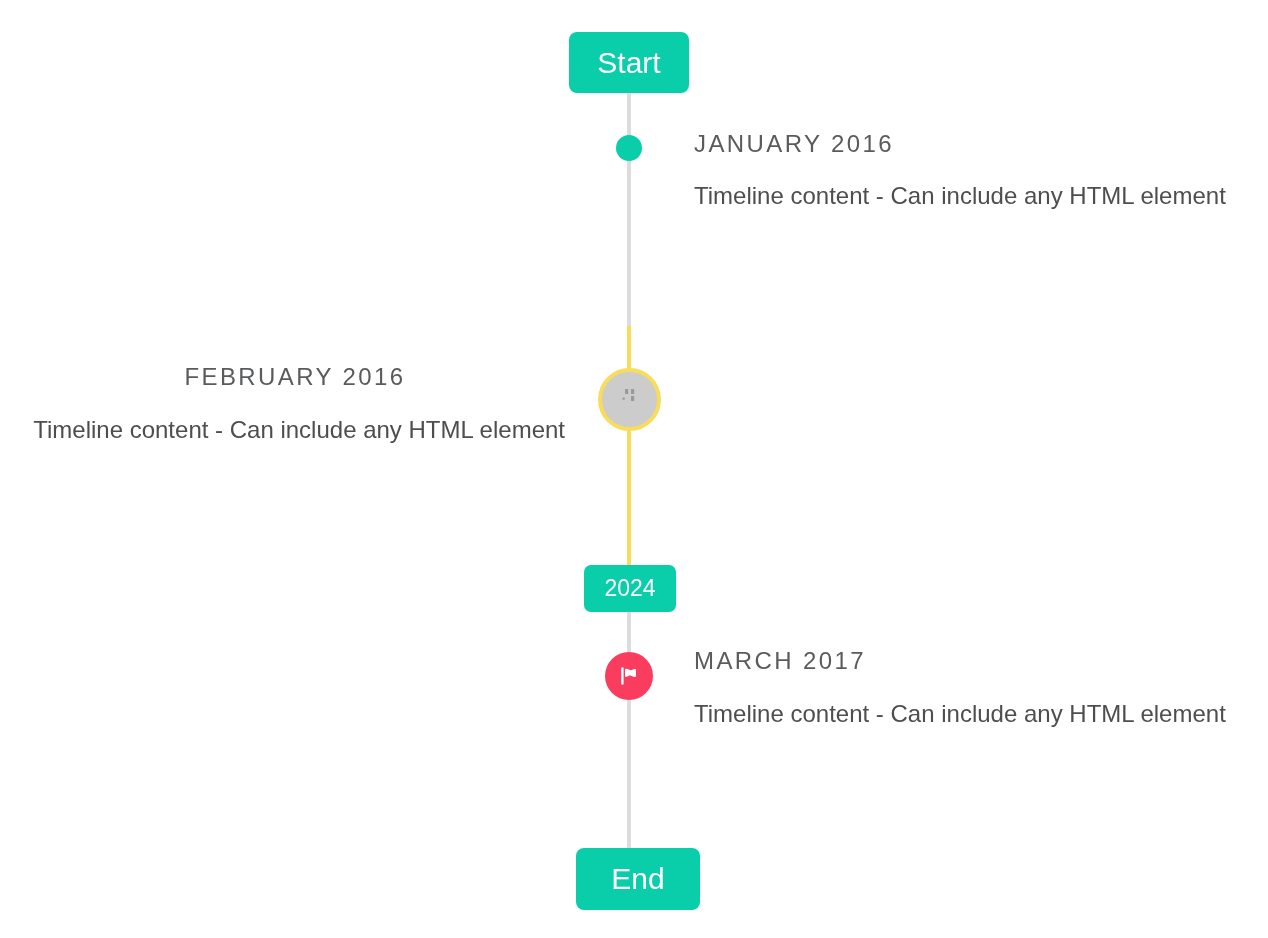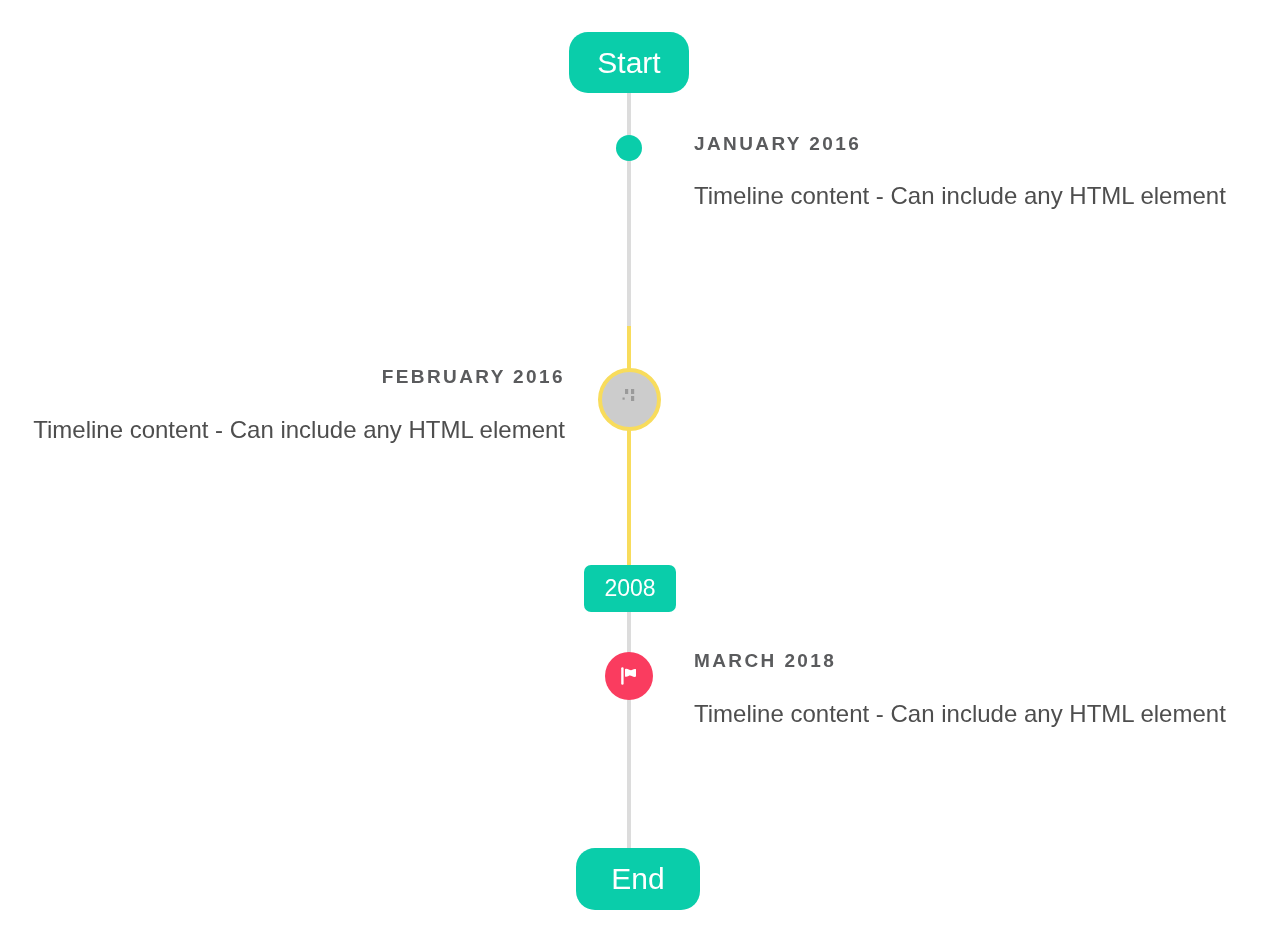--- a/index.html
+++ b/index.html
@@ -30,21 +30,21 @@
 
   
   .pill {
     position: absolute;
     z-index: 3;
     display: flex;
     align-items: center;
     justify-content: center;
     background: var(--accent-teal, #0acdaa);
     color: #ffffff;
-    border-radius: 19px;
+    border-radius: 8px;
     box-sizing: border-box;
   }
   .pill.start { left: 569px; top: 32px;  width: 120px; height: 61px; font-size: 30px; }
   .pill.badge { left: 584px; top: 565px; width: 92px;  height: 47px; font-size: 23px; border-radius: 7px; }
   .pill.end   { left: 576px; top: 848px; width: 124px; height: 62px; font-size: 30px; }
 
   
   .marker {
     position: absolute;
     z-index: 2;
@@ -68,38 +68,38 @@
   .marker.flag-circle {
     left: 605px; top: 652px;
     width: 48px; height: 48px;
     background: var(--flag-red, #fa3c5f);
   }
 
   
   .entry-title {
     position: absolute;
     z-index: 2;
-    font-size: 19px;
-    font-weight: 700;
+    font-size: 24px;
+    font-weight: 400;
     letter-spacing: 2.4px;
     line-height: 20px;
     color: var(--title-text, #5a5b5d);
     white-space: nowrap;
   }
   .entry-content {
     position: absolute;
     z-index: 2;
     width: 540px;
     font-size: 24px;
     line-height: 48px;
     color: var(--content-text, #4e4e4e);
   }
   .t1 { left: 694px; top: 134px; }
   .c1 { left: 694px; top: 172px; }
-  .t2 { left: 25px;  top: 367px; width: 540px; text-align: right; }
+  .t2 { left: 25px;  top: 367px; width: 540px; text-align: center; }
   .c2 { left: 25px;  top: 406px; text-align: right; }
   .t3 { left: 694px; top: 651px; }
   .c3 { left: 694px; top: 690px; }
 </style>
 </head>
 <body>
 
 <div class="stage">
 
   <div class="line gray seg1"></div>
@@ -118,26 +118,26 @@
         <rect x="4" y="1" width="3.2" height="5"></rect>
         <rect x="10" y="1" width="3.2" height="5"></rect>
         <rect x="1.5" y="9.5" width="2.2" height="2.2"></rect>
         <rect x="10" y="8" width="3.2" height="5"></rect>
       </g>
     </svg>
   </div>
   <div class="entry-title t2">FEBRUARY 2016</div>
   <div class="entry-content c2">Timeline content - Can include any HTML element</div>
 
-  <div class="pill badge">2008</div>
+  <div class="pill badge">2024</div>
 
   <div class="marker flag-circle">
     <svg viewBox="0 0 24 24" width="24" height="24" fill="#ffffff">
       <rect x="4.2" y="3.2" width="2.4" height="17.6" rx="1.2"></rect>
       <path d="M8 5.2 C10.6 3.4 12.8 7.4 15.4 5.8 C16.6 5.1 17.8 4.8 19 5.2 L19 12.6 C16.4 14.4 14.2 10.4 11.6 12 C10.4 12.7 9.2 13 8 12.6 Z"></path>
     </svg>
   </div>
-  <div class="entry-title t3">MARCH 2018</div>
+  <div class="entry-title t3">MARCH 2017</div>
   <div class="entry-content c3">Timeline content - Can include any HTML element</div>
 
   <div class="pill end">End</div>
 
 </div>
 
 </body></html>

